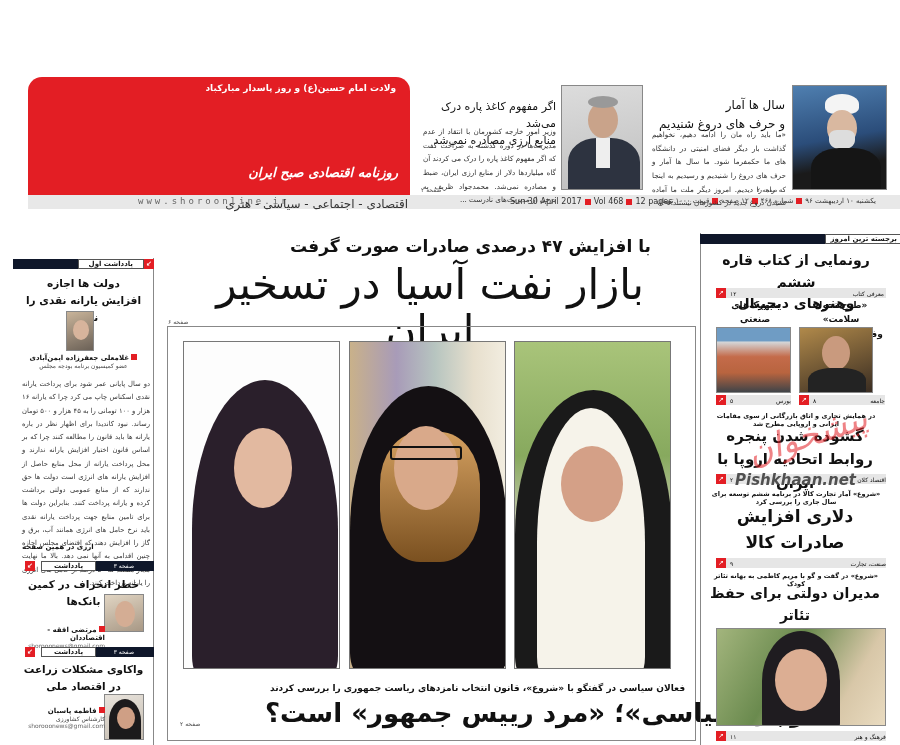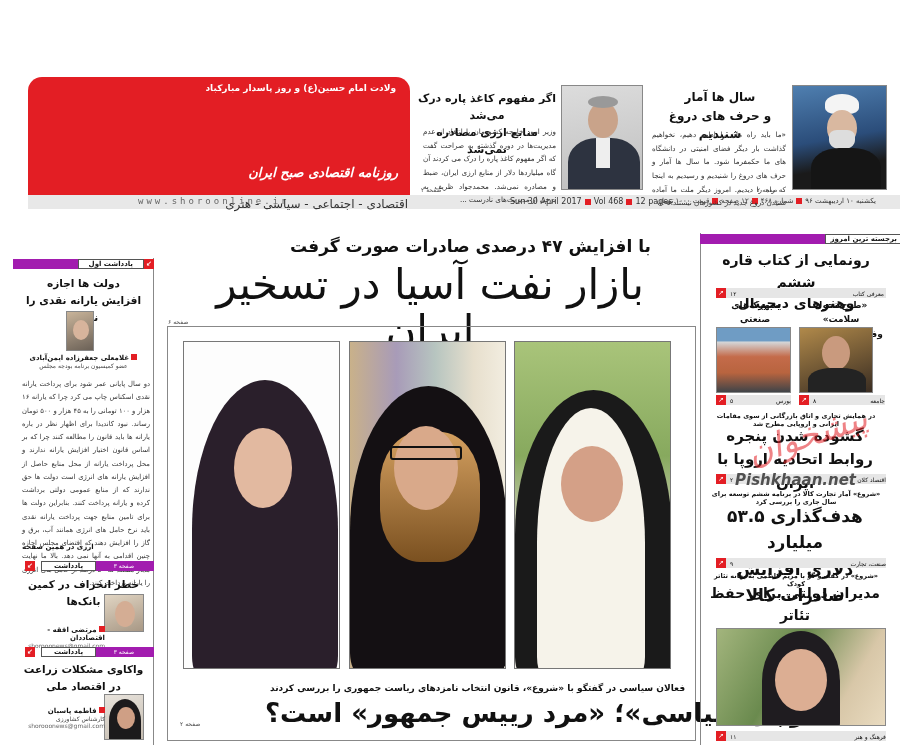--- a/index.html
+++ b/index.html
@@ -17,21 +17,21 @@
   .mast-url { left: 138px; top: 196px; font-size: 9px; letter-spacing: 3px; color: #666; font-family: "DejaVu Sans Mono", monospace; }
   .mast-cat { right: 492px; top: 197px; font-size: 12px; color: #333; }
 
   
   .info-bar { left: 410px; top: 195px; width: 492px; height: 14px; background: #e8e8e8; }
   .info-en { left: 510px; top: 197px; font-size: 8px; color: #333; display: flex; align-items: center; gap: 3px; }
   .info-fa { right: 24px; top: 197px; font-size: 7px; color: #333; display: flex; align-items: center; gap: 3px; }
   .sq { display: inline-block; width: 6px; height: 6px; background: #e31e24; }
 
   
-  .teaser-title { font-weight: bold; font-size: 12px; text-align: center; line-height: 1.55; }
+  .teaser-title { font-weight: normal; font-size: 12px; line-height: 1.55; margin-top: 8px; }
   .teaser-body { font-size: 7.2px; line-height: 1.9; text-align: justify; color: #333; }
   .page-ref { font-size: 6px; color: #444; }
   .photo { background: linear-gradient(160deg, #6b7a8c, #2a3340 60%, #171c22); border: 1px solid #888; overflow: hidden; }
   .face { position: absolute; border-radius: 50%; }
 
   
   .kicker { left: 290px; top: 236px; font-size: 17px; font-weight: bold; }
   .headline { left: 180px; top: 262px; width: 500px; text-align: center; font-size: 42px; font-weight: normal; letter-spacing: -1px; line-height: 1.1; }
   .hl-page { left: 168px; top: 318px; font-size: 6px; color: #444; }
 
@@ -41,21 +41,21 @@
   .p2 { left: 349px; background: linear-gradient(90deg, #c9b18a 0%, #a89bb8 30%, #b7c5c0 55%, #e7dfcd 80%, #f2ede0 100%); }
   .p3 { left: 514px; background: linear-gradient(180deg, #a9c47a 0%, #87a95e 35%, #d7d2c4 60%, #f5f2ea 100%); }
   .chador { position: absolute; border-radius: 50% 50% 8% 8%; }
   .mb-sub { left: 270px; top: 683px; font-size: 9px; font-weight: bold; }
   .mb-title { left: 265px; top: 698px; font-size: 26px; font-weight: bold; }
   .mb-page { left: 180px; top: 720px; font-size: 6px; color: #444; }
 
   
   .lc-box { left: 13px; top: 258px; width: 141px; height: 487px; border-right: 1px solid #888; }
   .section-bar { height: 10px; display: flex; align-items: center; justify-content: flex-end; font-size: 7px; }
-  .sb-red { background: #a21caf; padding-left: 16px; }
+  .sb-red { background: #0f172a; padding-left: 16px; }
   .sb-label { background: #fff; border: 1px solid #555; padding: 0 10px; height: 10px; line-height: 8px; font-size: 7px; font-weight: bold; }
   .sb-arrow { width: 10px; height: 10px; background: #e31e24; color: #fff; font-size: 7px; line-height: 10px; text-align: center; font-weight: bold; }
   .col-title { font-size: 10.5px; font-weight: bold; text-align: center; line-height: 1.6; }
   .author { font-size: 7px; font-weight: bold; }
   .author-role { font-size: 6px; color: #444; }
   .lc-body { font-size: 6.8px; line-height: 1.95; text-align: justify; color: #333; }
   .email { font-size: 6px; color: #666; }
 
   
   .rc-box { left: 700px; top: 233px; width: 188px; height: 512px; border-left: 1px solid #888; }
@@ -264,21 +264,20 @@
 <div class="abs gray-bar" style="left:716px; top:474px; width:170px;">
   <span class="gb-left">
       <span class="gb-arrow">↗</span>
       <span>۲</span>
     </span>
   <span class="rtl">اقتصاد کلان</span>
 </div>
 
 <div class="abs rc-kicker rtl" style="left:706px; top:490px; width:180px;">«شروع» آمار تجارت کالا در برنامه ششم توسعه برای سال جاری را بررسی کرد</div>
 <div class="abs rc-big rtl" style="left:703px; top:503px; width:184px;">
-  <div>هدف‌گذاری ۵۳.۵ میلیارد</div>
   <div>دلاری افزایش صادرات کالا</div>
 </div>
 <div class="abs gray-bar" style="left:716px; top:558px; width:170px;">
   <span class="gb-left">
       <span class="gb-arrow">↗</span>
       <span>۹</span>
     </span>
   <span class="rtl">صنعت، تجارت</span>
 </div>
 

